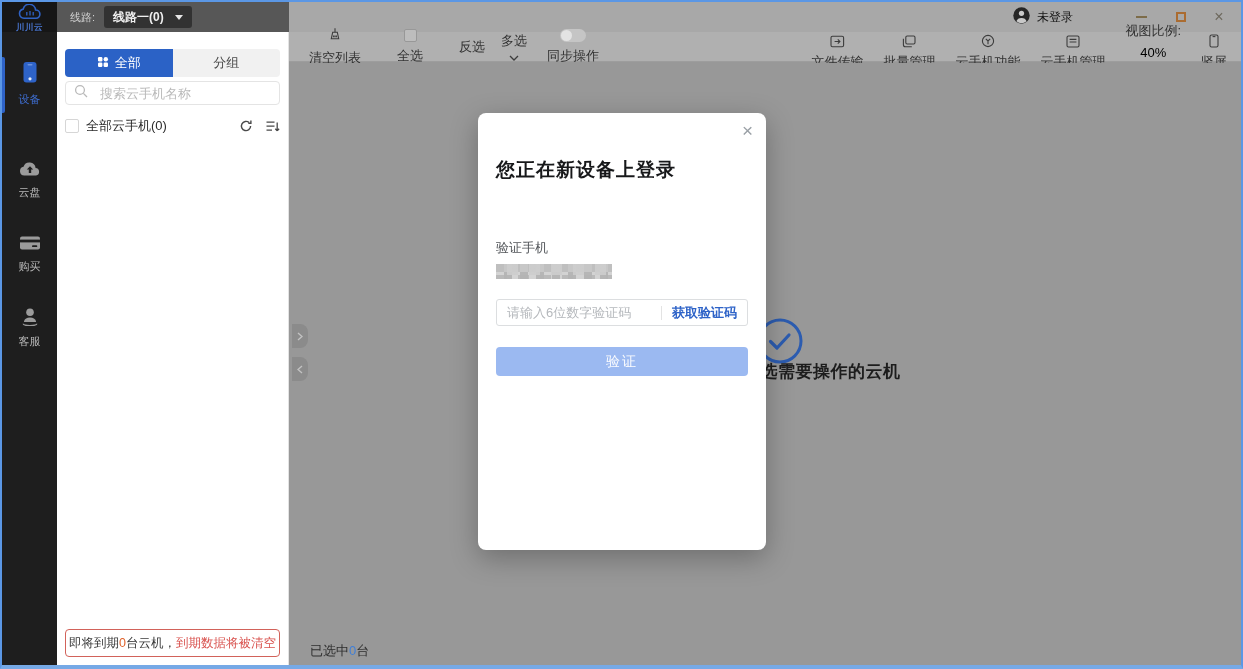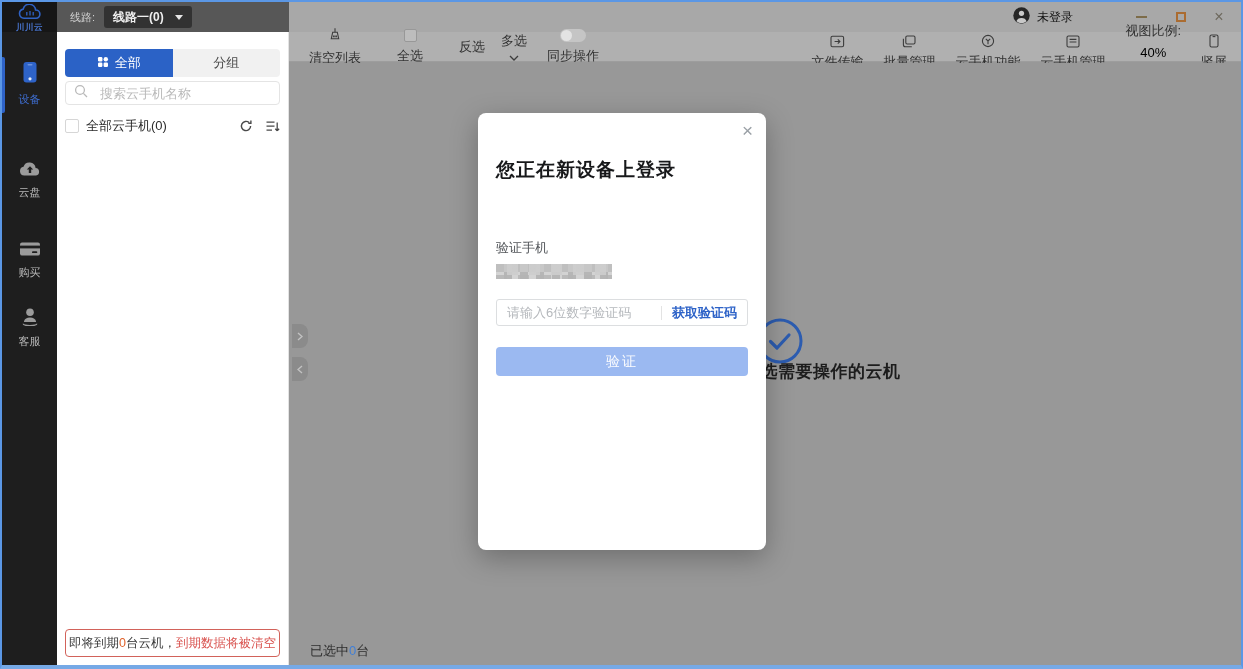--- a/index.html
+++ b/index.html
@@ -160,21 +160,21 @@
     </div>
     <div class="sb-item" style="top:128px">
       <span>
         <svg width="24" height="17" viewBox="0 0 24 17">
           <path d="M6.2 15.5a4.4 4.4 0 0 1-.7-8.7A6.2 6.2 0 0 1 17.6 8a3.8 3.8 0 0 1 .5 7.5z" fill="#9b9b9b"></path>
           <path d="M12 6.2l3.2 3.4h-2V13h-2.4V9.6h-2z" fill="#1e1e1e"></path>
         </svg>
       </span>
       <span class="lbl">云盘</span>
     </div>
-    <div class="sb-item" style="top:209px">
+    <div class="sb-item" style="top:203px">
       <span>
         <svg width="22" height="16" viewBox="0 0 22 16">
           <rect x="1" y="1.5" width="20" height="13" rx="2" fill="#9b9b9b"></rect>
           <rect x="1" y="4.6" width="20" height="2.8" fill="#1e1e1e"></rect>
           <rect x="13" y="10.3" width="5.3" height="1.8" rx=".9" fill="#1e1e1e"></rect>
         </svg>
       </span>
       <span class="lbl">购买</span>
     </div>
     <div class="sb-item" style="top:275px">

